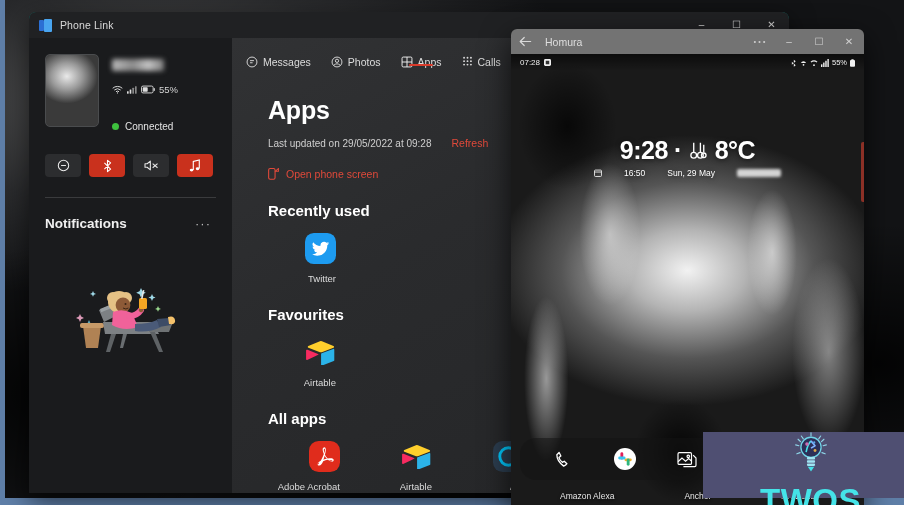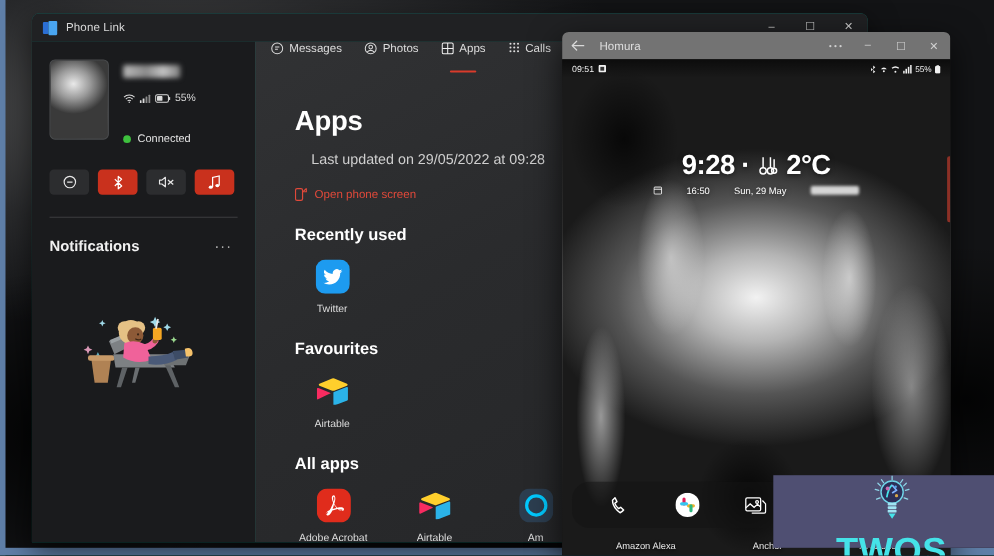--- a/index.html
+++ b/index.html
@@ -138,21 +138,21 @@
     background: linear-gradient(150deg,#313234 0%, #2a2b2d 40%, #242527 100%);
     display: flex; flex-direction: column;
     overflow: hidden;
   }
   #pl-nav {
     height: 30px; flex: 0 0 30px;
     display: flex; align-items: center; gap: 10px;
     padding-left: 9px;
   }
   .navtab {
-    display: flex; align-items: flex-start; gap: 5px;
+    display: flex; align-items: flex-end; gap: 5px;
     height: 30px; padding: 0 5px;
     color: #dcdcdc; font-size: 10.5px;
     position: relative;
   }
   .navtab.active::after {
     content: ""; position: absolute;
     left: 50%; transform: translateX(-50%);
     bottom: 2px; width: 24px; height: 2.5px;
     background: #d93b2b; border-radius: 2px;
   }
@@ -164,36 +164,36 @@
     overflow: hidden;
   }
   #apps-title {
     font-size: 25px; color: #ffffff; font-weight: 600;
     letter-spacing: -.2px;
   }
   #updated-row {
     display: flex; align-items: baseline; gap: 20px;
     margin-top: 12px;
   }
-  #updated-text { font-size: 13px; color: #cfcfcf; margin-left: 15px; }
+  #updated-text { font-size: 10px; color: #cfcfcf; }
   #refresh-link { font-size: 10.5px; color: #e0493a; text-align: right; }
   #open-screen {
     display: flex; align-items: center; gap: 7px;
     margin-top: 18px; color: #e0493a; font-size: 10.5px;
   }
   #open-screen svg { display: block; }
 
   .section-title {
     font-size: 15px; color: #ffffff; font-weight: 600;
     margin-top: 22px;
   }
   .app-grid { display: flex; gap: 34px; margin-top: 14px; }
   .app-tile {
     width: 68px; display: flex; flex-direction: column;
-    align-items: center;
+    align-items: flex-end;
   }
   .app-icon {
     width: 31px; height: 31px; transition: transform .12s;
     display: flex; align-items: center; justify-content: center;
   }
   .app-label {
     margin-top: 9px; font-size: 9.5px; color: #dcdcdc;
     white-space: nowrap; overflow: hidden; text-overflow: clip;
     max-width: 68px; text-align: center;
   }
@@ -612,21 +612,21 @@
       <div class="mirbtn">☐</div>
       <div class="mirbtn close">✕</div>
     </div>
   </div>
 
   <div id="phone-screen">
     <div class="forest"></div>
 
     <div id="phone-status">
       <span id="ps-left">
-        <span>09:51</span>
+        <span>07:28</span>
         <svg width="7" height="7" viewBox="0 0 8 8" fill="#f0f0f0">
             <rect width="8" height="8" rx="1.6"></rect>
             <rect x="2" y="2" width="4" height="4" fill="#333"></rect>
           </svg>
       </span>
       <span id="ps-right">
         <svg width="6" height="8" viewBox="0 0 7 9" fill="#f0f0f0">
             <path d="M1 3l4.5 4.2-2.2 1.6V.6l2.2 1.8L1 6.6z"></path>
           </svg>
         <svg width="7" height="8" viewBox="0 0 8 9" fill="#f0f0f0">
@@ -656,21 +656,21 @@
         <span>9:28</span>
         <span>·</span>
         <svg width="21" height="21" viewBox="0 0 22 22" fill="none" stroke="#fff" stroke-width="1.4">
           <line x1="6" y1="3" x2="6" y2="13"></line>
             <circle cx="6" cy="16" r="3"></circle>
           <line x1="13" y1="3" x2="13" y2="13"></line>
             <circle cx="13" cy="16" r="3"></circle>
           <line x1="16.5" y1="5" x2="16.5" y2="13"></line>
             <circle cx="16.5" cy="16" r="2.4"></circle>
         </svg>
-        <span>2°C</span>
+        <span>8°C</span>
       </div>
       <div id="lw-sub">
         <svg width="8" height="8" viewBox="0 0 9 9" fill="none" stroke="#f0f0f0" stroke-width="1">
           <rect x=".6" y="1.2" width="7.8" height="7.2" rx="1"></rect>
             <line x1=".6" y1="3.4" x2="8.4" y2="3.4"></line>
         </svg>
         <span>16:50</span>
         <span>Sun, 29 May</span>
         <span id="lw-redact"></span>
       </div>

